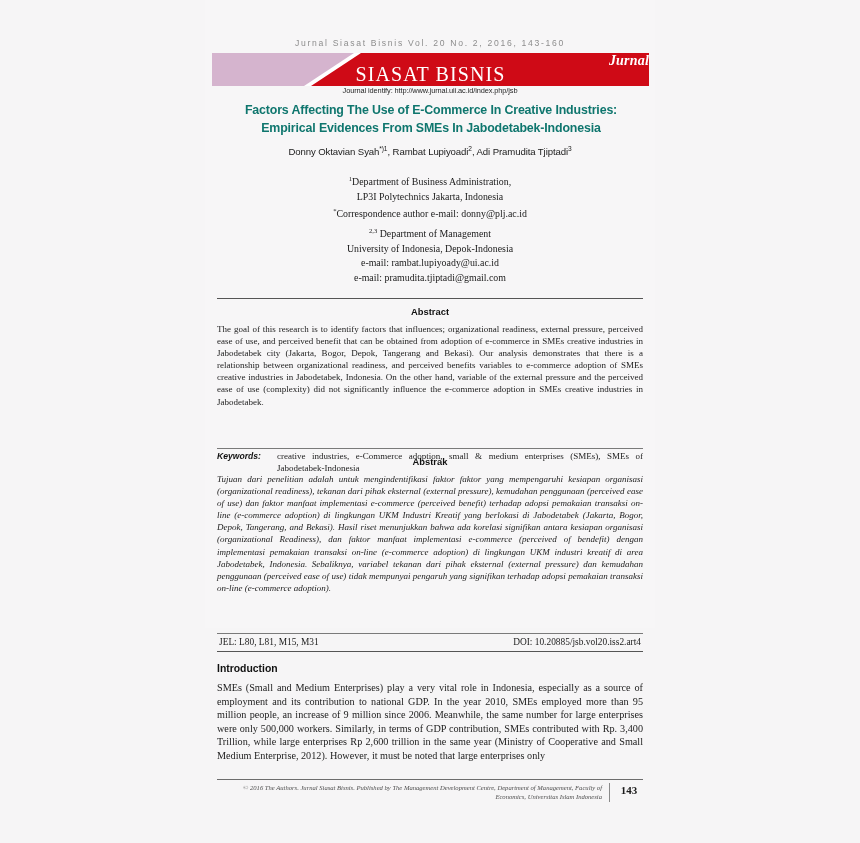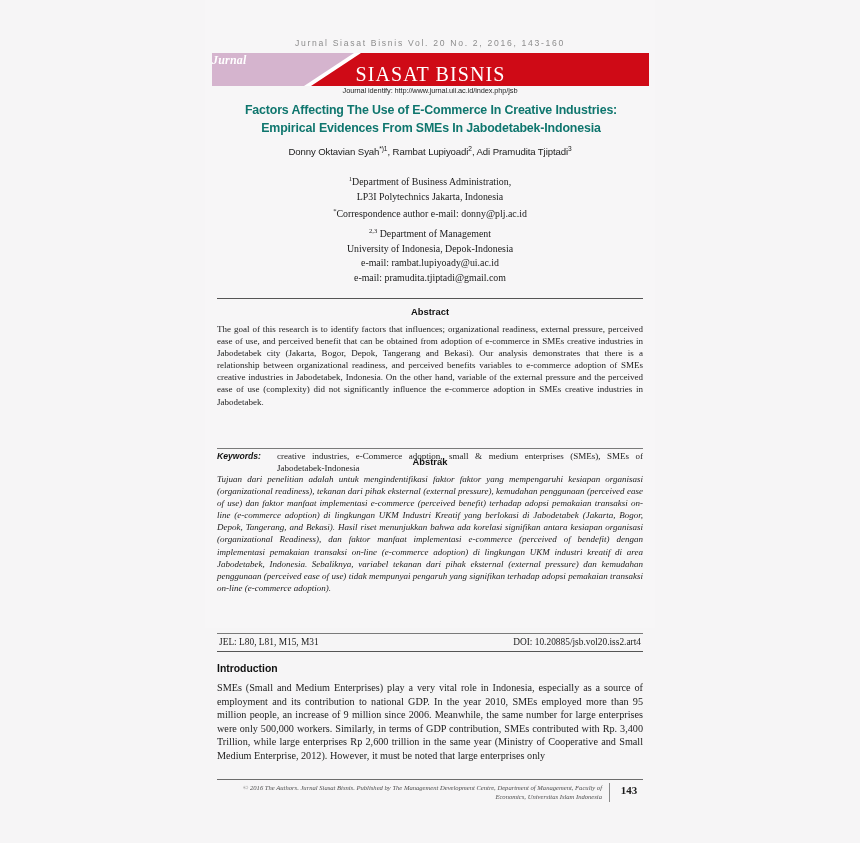--- a/index.html
+++ b/index.html
@@ -75,25 +75,25 @@
   .mast-text {
     position: absolute;
     left: 0; top: 0;
     width: 437px; height: 33px;
     text-align: center;
   }
   .mast-script {
     position: absolute;
     left: 0; top: 0px;
     width: 437px;
-    text-align: left;
+    text-align: right;
     font-family: "Liberation Serif", serif;
     font-style: italic;
     font-weight: bold;
-    font-size: 12px;
+    font-size: 14px;
     color: #ffffff;
     letter-spacing: 0.2px;
   }
   .mast-title {
     position: absolute;
     left: 0; top: 10px;
     width: 437px;
     text-align: center;
     font-family: "Liberation Serif", serif;
     font-size: 20px;

